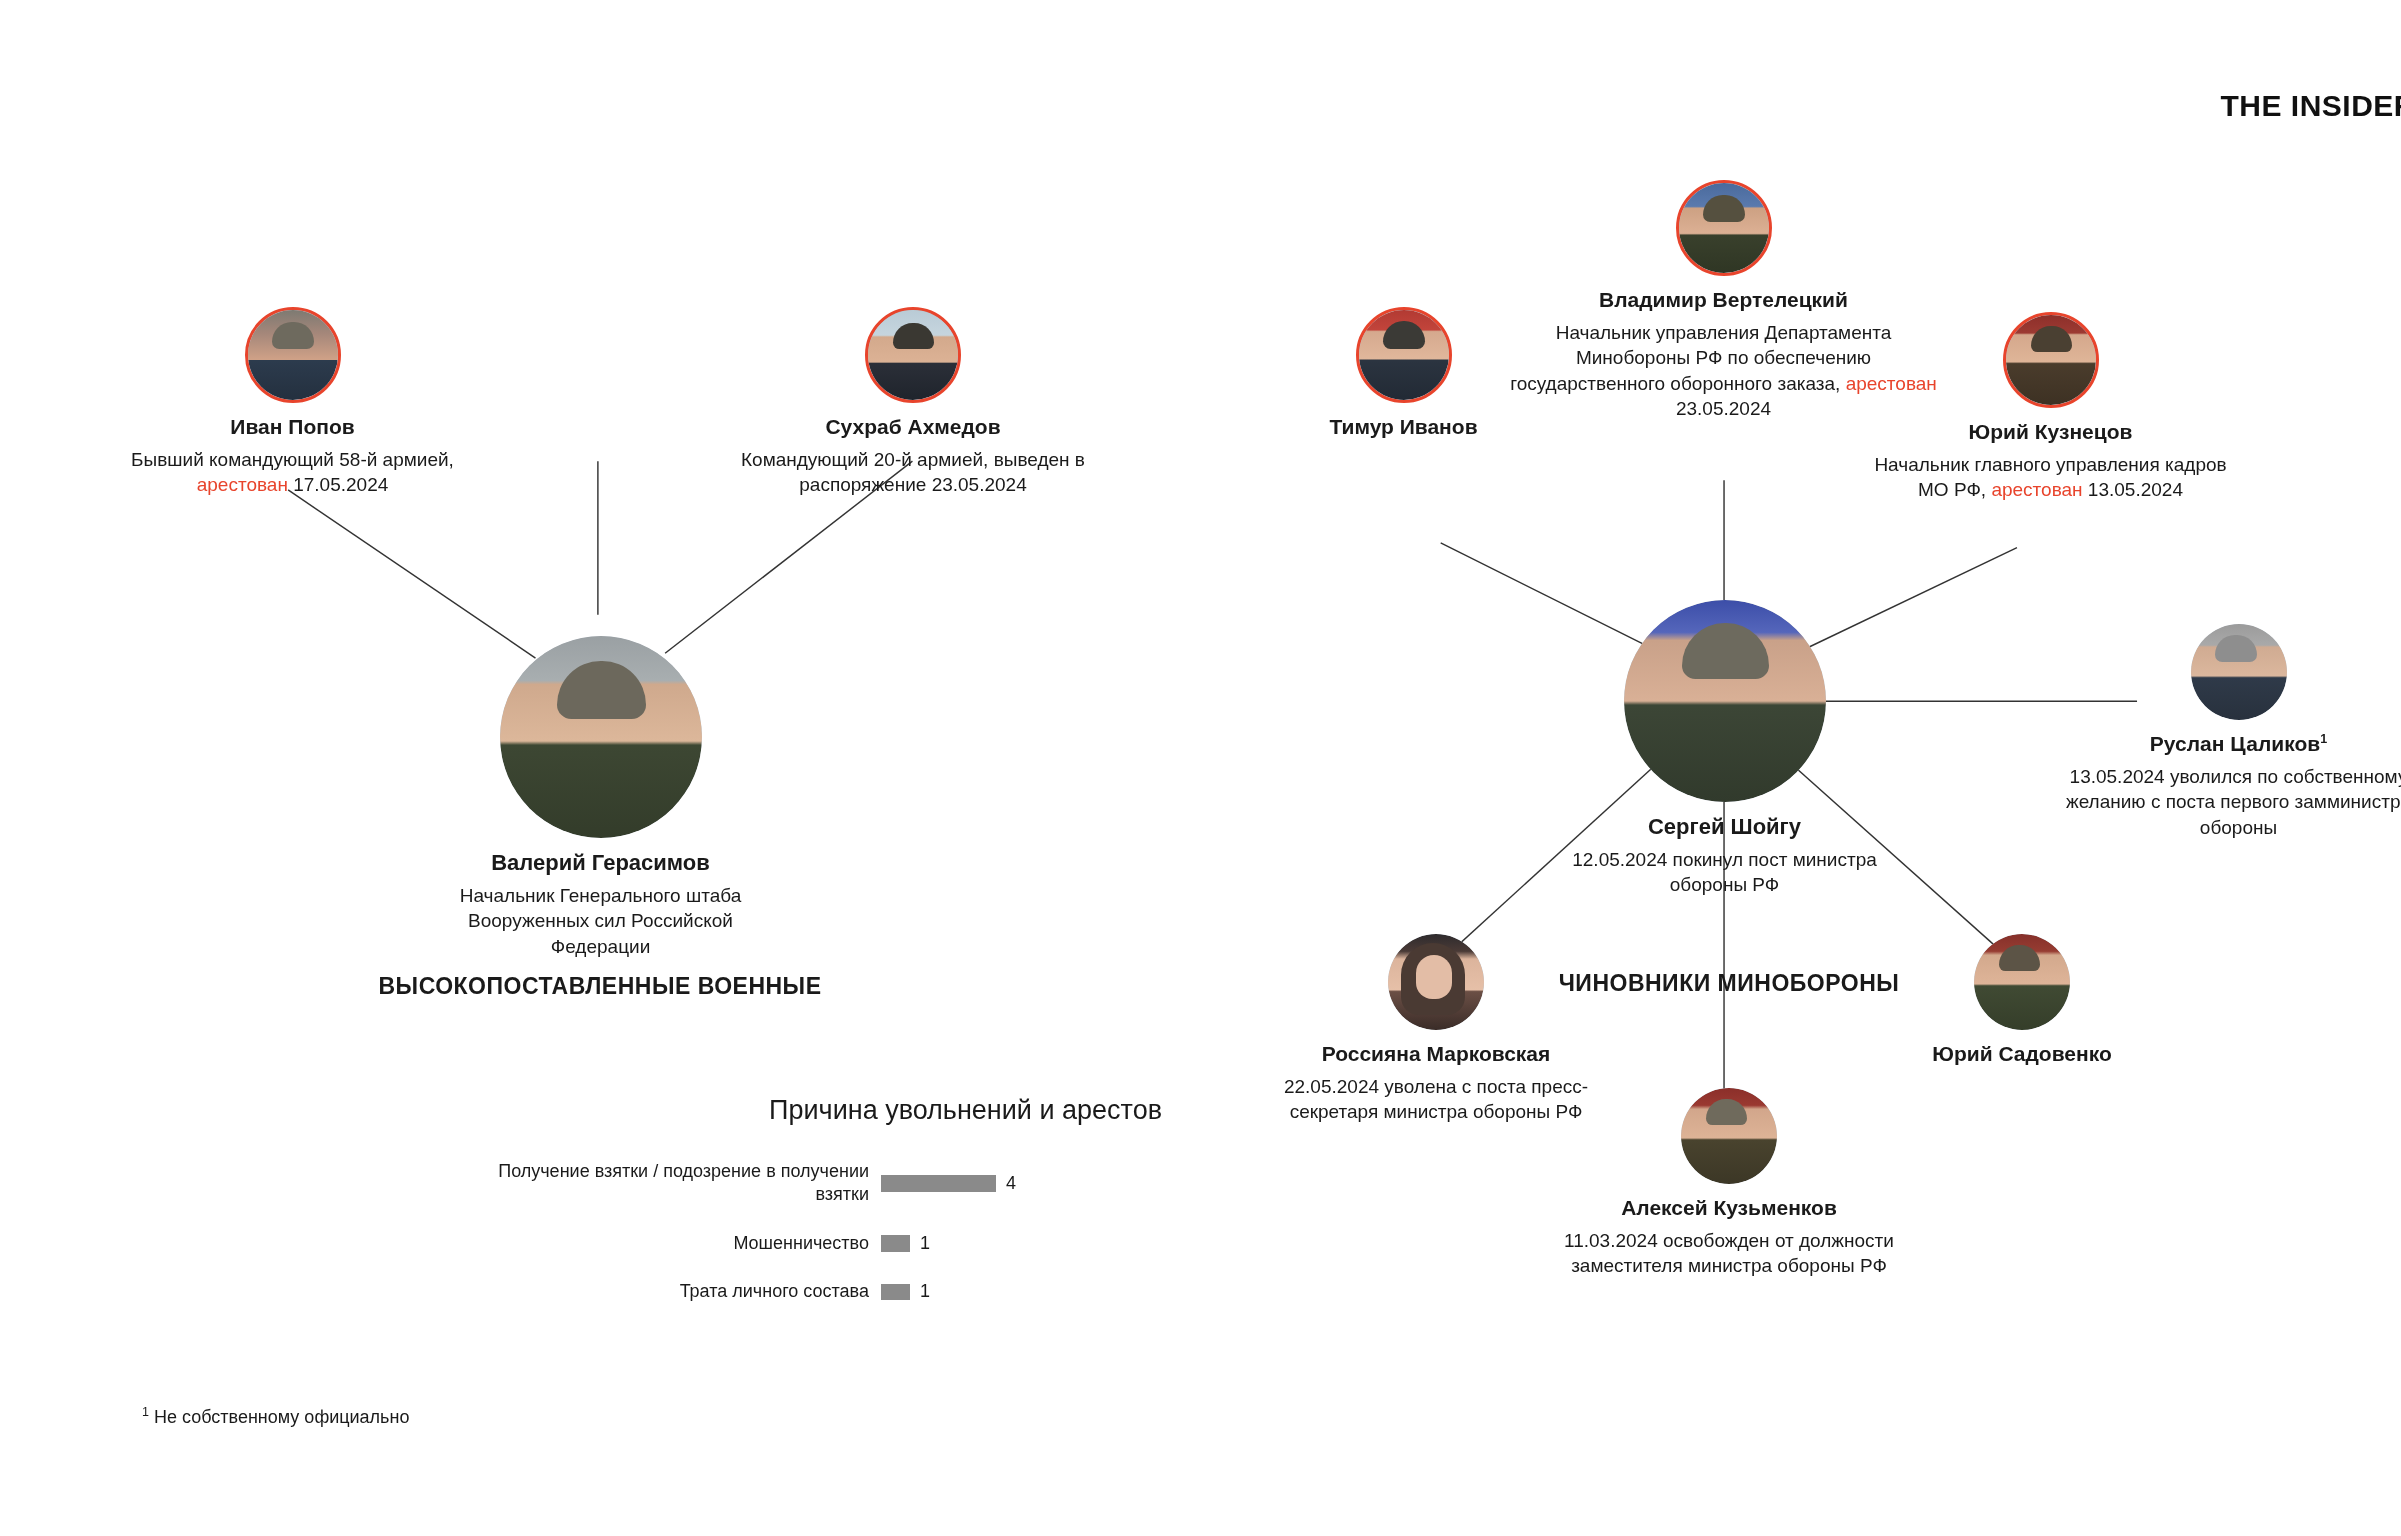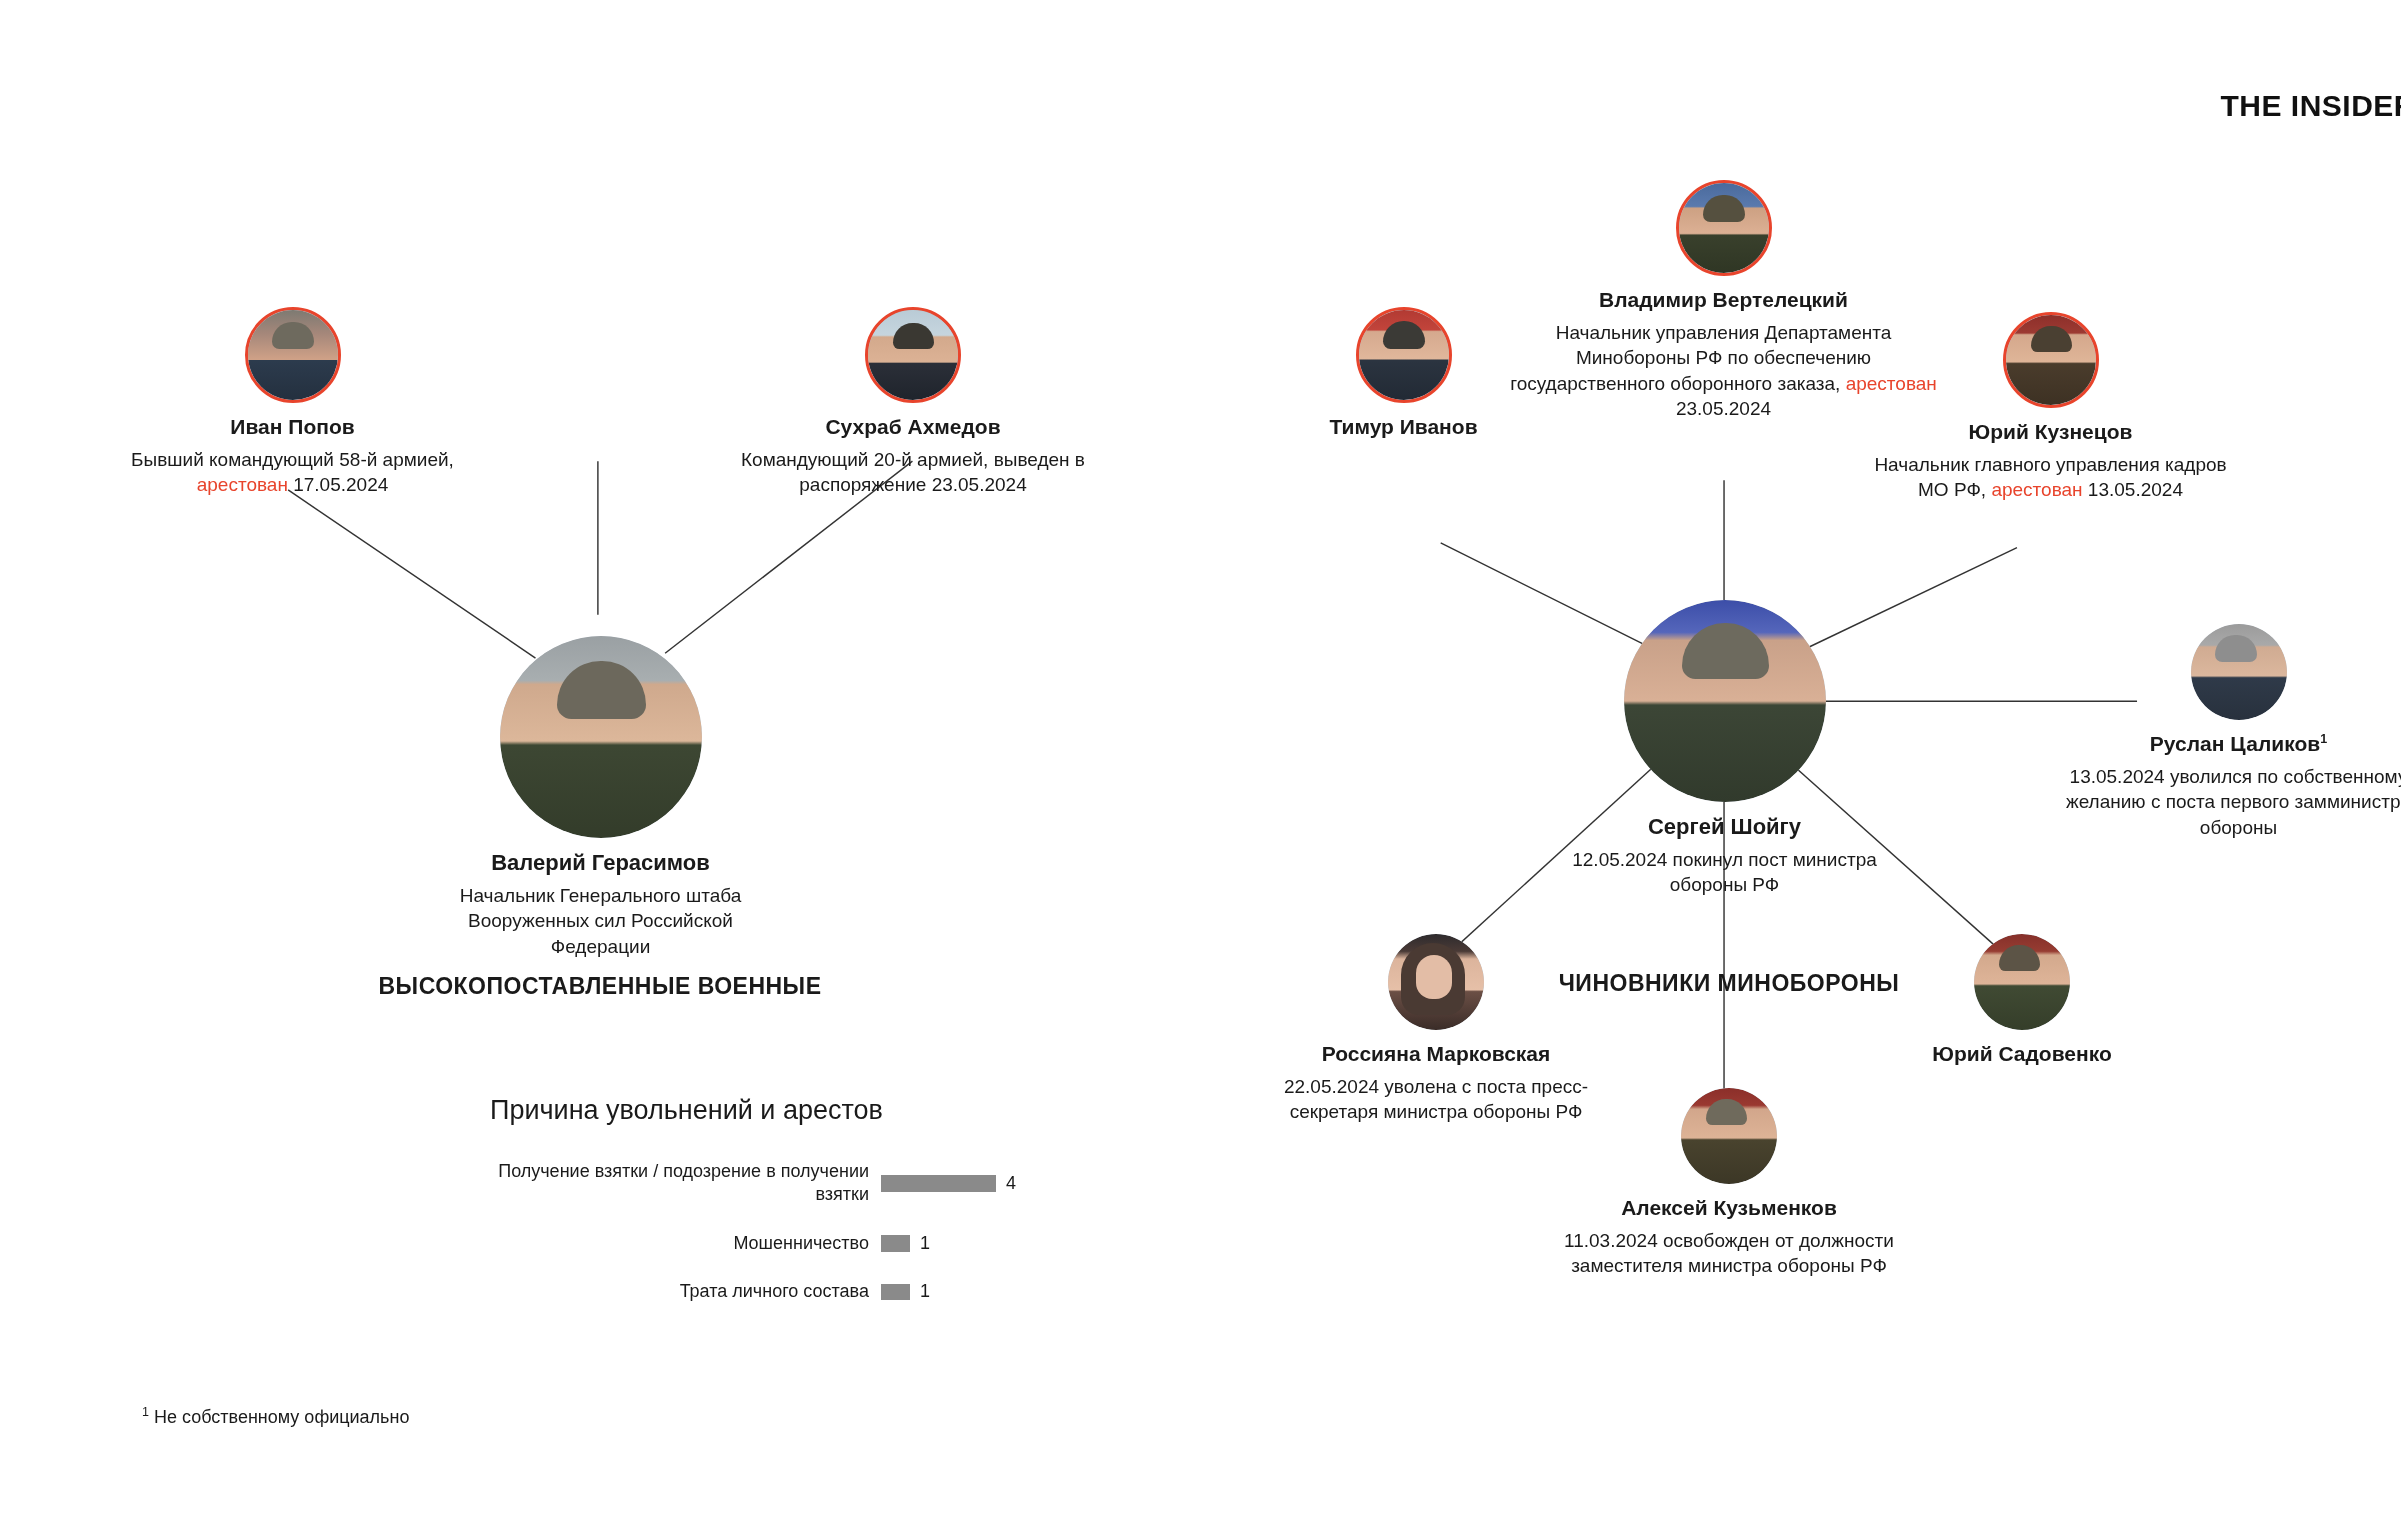--- a/index.html
+++ b/index.html
@@ -78,21 +78,21 @@
     text-align: center;
   }
   .chart {
     position: absolute;
     left: 490px;
     top: 1095px;
     width: 672px;
   }
   .chart-title {
     font-size: 27px;
-    text-align: left;
+    text-align: right;
     margin-bottom: 34px;
     color: #1a1a1a;
   }
   .bar-row {
     display: flex;
     align-items: center;
     margin-bottom: 25px;
   }
   .bar-label {
     width: 379px;

